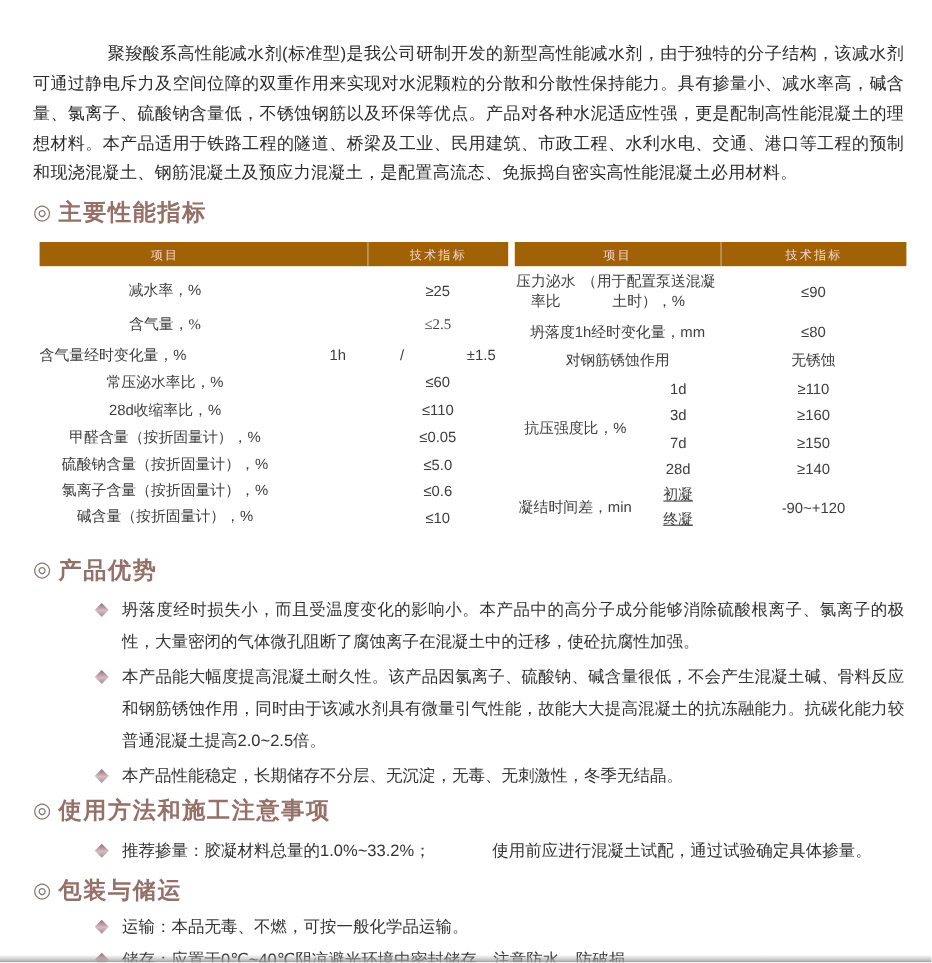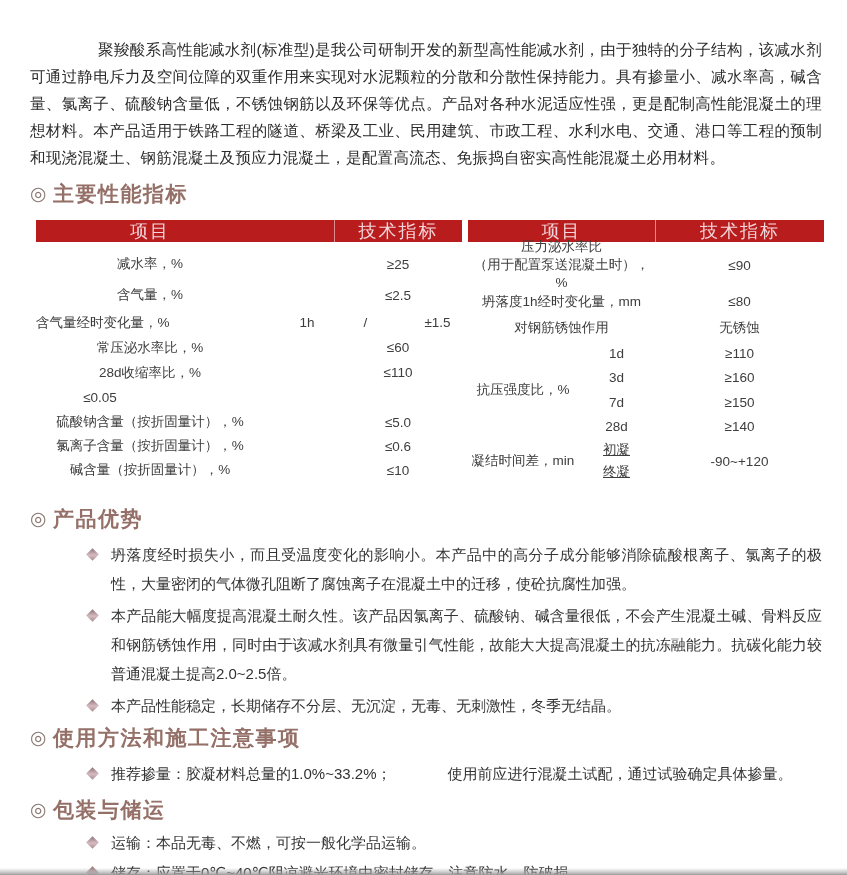--- a/index.html
+++ b/index.html
@@ -32,48 +32,48 @@
   }
   .sec-performance{margin-top:9px;}
   .sec-advantages{margin-top:22px;}
   .sec-usage{margin-top:4px;}
   .sec-packaging{margin-top:8px;}
   
   .tables{display:flex;gap:6px;margin:12px 0 0 36px;}
   .tbl{font-size:13.5px;color:#3d3d3d;}
   .tbl-left{width:426px;}
   .tbl-right{width:356px;}
-  .thead{display:flex;height:22px;background:#b91c1c;color:#f3d6da;font-size:18px;letter-spacing:2px;}
+  .thead{display:flex;height:22px;background:#a16207;color:#f3d6da;font-size:11px;letter-spacing:2px;}
   .th{display:flex;align-items:center;justify-content:center;box-sizing:border-box;}
   .tbl-left  .th-item{width:298px;padding-right:70px;}
   .tbl-left  .th-ind {width:128px;border-left:1px solid rgba(255,255,255,.5);}
   .tbl-right .th-item{width:187px;}
   .tbl-right .th-ind {width:169px;border-left:1px solid rgba(255,255,255,.5);}
   
   .lt-body{padding-top:6px;}
   .lt-row{display:flex;align-items:center;}
   .lt-row:nth-child(1){height:32px;}
-  .lt-row:nth-child(2){height:30px;}
+  .lt-row:nth-child(2){height:30px;font-family:Liberation Serif, serif;}
   .lt-row:nth-child(3),.lt-row:nth-child(4),.lt-row:nth-child(5),.lt-row:nth-child(6){height:25px;}
   .lt-row:nth-child(7),.lt-row:nth-child(8),.lt-row:nth-child(9){height:24px;}
   .lt-label{width:298px;text-align:center;padding-right:70px;box-sizing:border-box;}
   .lt-value{width:128px;text-align:center;}
   .lt-c1{width:240px;text-align:left;}
   .lt-c2{width:62px;text-align:center;}
   .lt-c3{width:55px;text-align:center;}
   .lt-c4{width:69px;text-align:center;padding-left:20px;box-sizing:border-box;}
   
   .rt-body{
     display:grid;
     grid-template-columns:110px 77px 169px;
     grid-template-rows:46px 27px 26px 24.5px 24.5px 24.5px 24.5px 22px 22px;
   }
   .rt-cell{display:flex;align-items:center;justify-content:center;text-align:center;}
   .rt-lab-wide{grid-column:1/3;}
-  .rt-two-line{flex-direction:column;line-height:18px;}
+  .rt-two-line{flex-direction:row;line-height:18px;}
   .rt-strength-label{grid-column:1;grid-row:4/8;}
   .rt-setting-label{grid-column:1;grid-row:8/10;}
   .rt-setting-sub{grid-column:2;grid-row:8/10;flex-direction:column;line-height:22px;text-decoration:underline;}
   .rt-setting-value{grid-column:3;grid-row:8/10;}
   
   .bullets{list-style:none;margin:7px 25px 0 88px;padding:0;}
   .b-item{display:flex;margin:0 0 3px 0;font-size:15px;line-height:29px;color:#333;text-align:justify;}
   .diamond{
     flex:none;width:9px;height:9px;margin:10px 14px 0 0;
     transform:rotate(45deg);
@@ -125,20 +125,21 @@
         </div>
         <div class="lt-row">
           <div class="lt-label">常压泌水率比，%</div>
           <div class="lt-value">≤60</div>
         </div>
         <div class="lt-row">
           <div class="lt-label">28d收缩率比，%</div>
           <div class="lt-value">≤110</div>
         </div>
         <div class="lt-row">
+          <div class="lt-label">甲醛含量（按折固量计），%</div>
           <div class="lt-value">≤0.05</div>
         </div>
         <div class="lt-row">
           <div class="lt-label">硫酸钠含量（按折固量计），%</div>
           <div class="lt-value">≤5.0</div>
         </div>
         <div class="lt-row">
           <div class="lt-label">氯离子含量（按折固量计），%</div>
           <div class="lt-value">≤0.6</div>
         </div>

